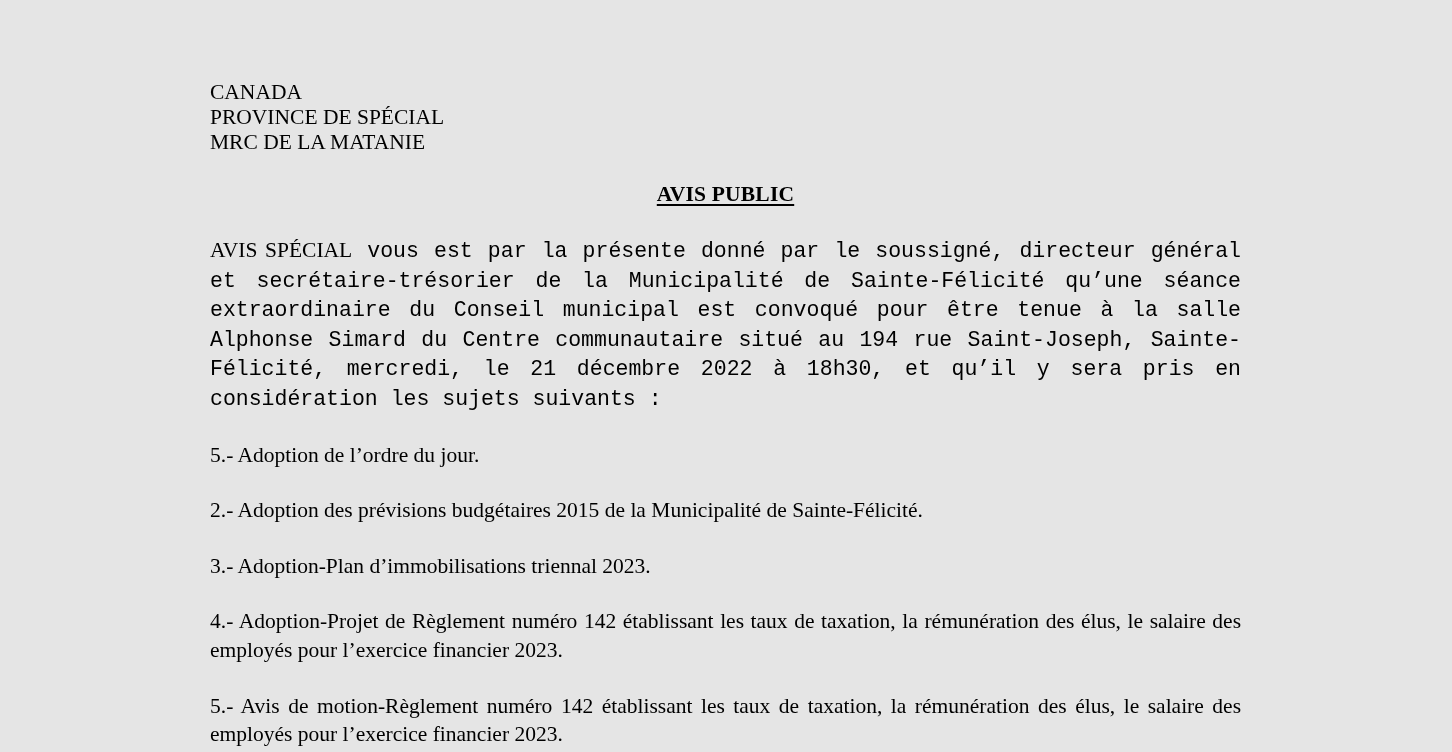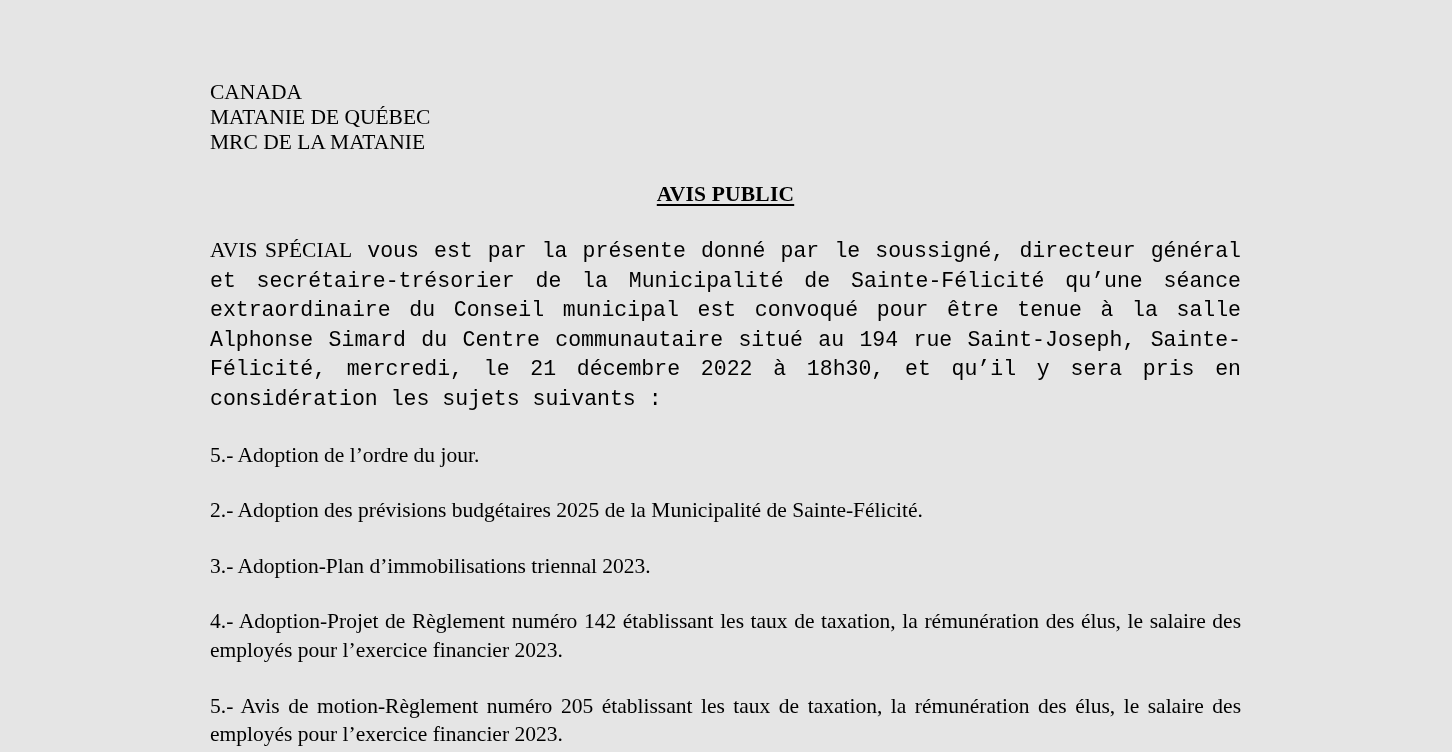--- a/index.html
+++ b/index.html
@@ -81,36 +81,36 @@
   }
 </style>
 </head>
 <body>
 
 <div class="page">
   <div class="content">
 
     <div class="org-block">
       <span class="org-line">CANADA</span>
-      <span class="org-line">MATANIE DE QUÉBEC</span>
+      <span class="org-line">PROVINCE DE SPÉCIAL</span>
       <span class="org-line">MRC DE LA MATANIE</span>
     </div>
 
     <div class="doc-title-wrap">
       <span class="doc-title">AVIS PUBLIC</span>
     </div>
 
     <p class="para lead">
       <span class="strong">AVIS SPÉCIAL</span><span class="txt"> vous est par la présente donné par le soussigné, directeur général et secrétaire-trésorier de la Municipalité de Sainte-Félicité qu’une séance extraordinaire du Conseil municipal est convoqué pour être tenue à la salle Alphonse Simard du Centre communautaire situé au 194 rue Saint-Joseph, Sainte-Félicité, mercredi, le 21 décembre 2022 à 18h30, et qu’il y sera pris en considération les sujets suivants :</span>
     </p>
 
     <p class="para item">5.- Adoption de l’ordre du jour.</p>
 
-    <p class="para item">2.- Adoption des prévisions budgétaires 2025 de la Municipalité de Sainte-Félicité.</p>
+    <p class="para item">2.- Adoption des prévisions budgétaires 2015 de la Municipalité de Sainte-Félicité.</p>
 
     <p class="para item">3.- Adoption-Plan d’immobilisations triennal 2023.</p>
 
     <p class="para item">4.- Adoption-Projet de Règlement numéro 142 établissant les taux de taxation, la rémunération des élus, le salaire des employés pour l’exercice financier 2023.</p>
 
-    <p class="para item">5.- Avis de motion-Règlement numéro 205 établissant les taux de taxation, la rémunération des élus, le salaire des employés pour l’exercice financier 2023.</p>
+    <p class="para item">5.- Avis de motion-Règlement numéro 142 établissant les taux de taxation, la rémunération des élus, le salaire des employés pour l’exercice financier 2023.</p>
 
   </div>
 </div>
 
 </body></html>

